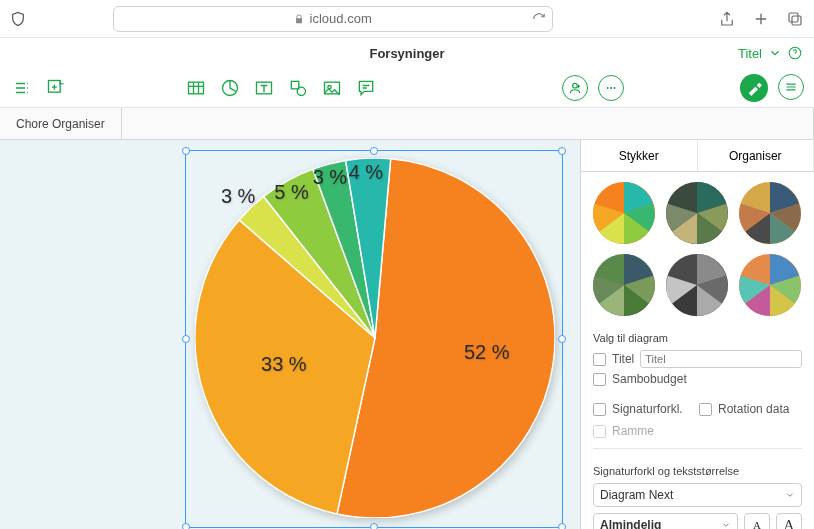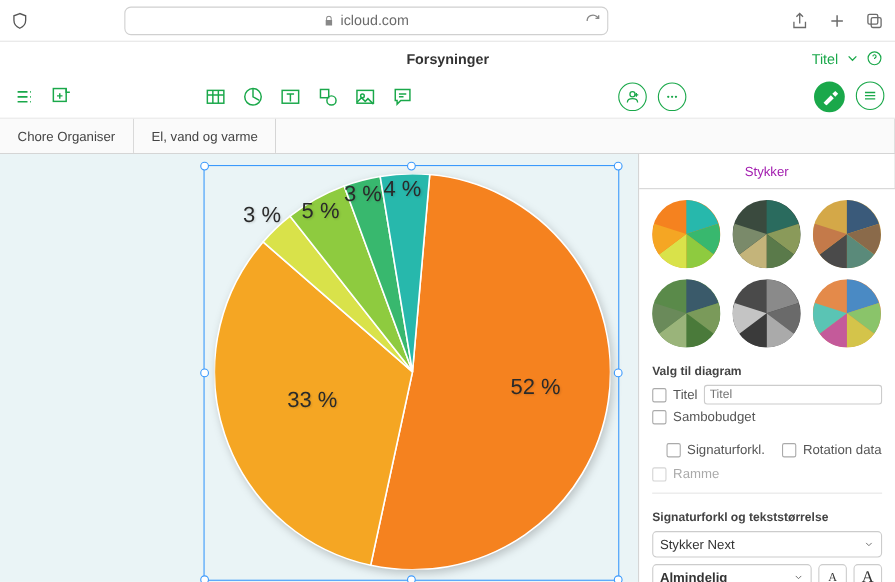--- a/index.html
+++ b/index.html
@@ -36,28 +36,28 @@
 .h-tl{left:-4px;top:-4px} .h-tr{right:-4px;top:-4px} .h-bl{left:-4px;bottom:-4px} .h-br{right:-4px;bottom:-4px}
 .h-t{left:calc(50% - 4px);top:-4px} .h-b{left:calc(50% - 4px);bottom:-4px}
 .h-l{left:-4px;top:calc(50% - 4px)} .h-r{right:-4px;top:calc(50% - 4px)}
 
 .pie-wrap { position:absolute; left:195px; top:18px; width:360px; height:360px;}
 .pie-wrap svg { width:100%; height:100%; filter: drop-shadow(2px 3px 4px rgba(0,0,0,0.2));}
 .slice-label { position:absolute; font-size:20px; font-weight:500; color:#2a2a2a; white-space:nowrap; text-shadow: 1px 1px 2px rgba(0,0,0,0.15);}
 
 .inspector { width:234px; border-left:1px solid #d5d5d5; background:#fff; display:flex; flex-direction:column;}
 .insp-tabs { display:flex; height:32px; border-bottom:1px solid #d5d5d5;}
-.insp-tab { flex:1; display:flex; align-items:center; justify-content:center; font-size:12px; color:#a21caf; cursor:pointer; border-right:1px solid #e5e5e5;}
+.insp-tab { flex:1; display:flex; align-items:center; justify-content:center; font-size:12px; color:#000000; cursor:pointer; border-right:1px solid #e5e5e5;}
 .insp-tab.active { color:#222; background:#fff; border-bottom:2px solid #555;}
 .insp-body { padding:10px 12px; overflow:auto; flex:1;}
 .styles-grid { display:grid; grid-template-columns:repeat(3,1fr); gap:10px; margin-bottom:14px;}
 .style-thumb { width:62px; height:62px; border-radius:3px; cursor:pointer;}
-.section-label { font-size:11px; color:#444; font-weight:700; margin:16px 0 6px;}
+.section-label { font-size:11px; color:#444; font-weight:400; margin:16px 0 6px;}
 .opt-row { display:flex; align-items:center; gap:6px; margin:4px 0; font-size:12px; color:#555;}
-.opt-row.half { display:inline-flex; width:49%;justify-content:flex-end;}
+.opt-row.half { display:inline-flex; width:49%;}
 .chk { width:13px; height:13px; border:1px solid #aaa; border-radius:2px; flex-shrink:0; cursor:pointer;}
 .txt-input { flex:1; border:1px solid #ccc; border-radius:3px; padding:2px 4px; font-size:11px; color:#999;}
 .divider { height:1px; background:#e5e5e5; margin:10px 0;}
 .select { border:1px solid #ccc; border-radius:4px; padding:4px 6px; font-size:12px; display:flex; align-items:center; justify-content:space-between; cursor:pointer; background:#fff;}
 .select-row { display:flex; gap:6px; margin-top:6px;}
 .select-row .select { flex:1;font-weight:bold;}
 .size-btn { width:26px; height:24px; border:1px solid #ccc; border-radius:4px; display:flex; align-items:center; justify-content:center; cursor:pointer; font-family:serif;}
 .chev { width:10px; height:10px; }
 svg { display:block; }
 </style>
@@ -195,21 +195,20 @@
     <span class="tb-btn round">
         <svg width="14" height="14" viewBox="0 0 24 24" fill="none" stroke="#1aa84a" stroke-width="2">
           <path d="M4 7h16M4 12h16M4 17h16"></path>
         </svg>
       </span>
   </div>
 </div>
 
 <div class="tabs-row">
   <div class="sheet-tab">Chore Organiser</div>
-  <div class="sheet-tab">El, vand og varme</div>
   <div class="sheet-tab plus"></div>
 </div>
 
 <div class="main">
   <div class="canvas">
     <div class="pie-wrap">
       <svg viewBox="0 0 100 100" id="pie-svg">
           <path d="M50 50 L54.35778713738291 0.19026509541271963 A50 50 0 1 1 39.433760177230546 98.8707947143048 Z" fill="#f5821f" stroke="#fff" stroke-width="0.4"></path>
           <path d="M50 50 L39.433760177230546 98.8707947143048 A50 50 0 0 1 12.26452098886142 17.197048550474612 Z" fill="#f5a623" stroke="#fff" stroke-width="0.4"></path>
           <path d="M50 50 L12.26452098886142 17.197048550474612 A50 50 0 0 1 19.07958023212231 10.707155341229893 Z" fill="#d9e24a" stroke="#fff" stroke-width="0.4"></path>
@@ -234,20 +233,21 @@
       <div class="handle h-r"></div>
       <div class="handle h-bl"></div>
       <div class="handle h-b"></div>
       <div class="handle h-br"></div>
     </div>
   </div>
 
   <div class="inspector">
     <div class="insp-tabs">
       <div class="insp-tab">Stykker</div>
+      <div class="insp-tab">Organiser</div>
     </div>
     <div class="insp-body">
       <div class="styles-grid">
         <svg class="style-thumb" viewBox="0 0 10 10">
             <circle cx="5" cy="5" r="5" fill="#f5821f"></circle>
             <path d="M5 5L5 0A5 5 0 0 1 9.7 3.5z" fill="#27b8ac"></path>
             <path d="M5 5L9.7 3.5A5 5 0 0 1 9 8z" fill="#38b86e"></path>
             <path d="M5 5L9 8A5 5 0 0 1 5 10z" fill="#8ecb3f"></path>
             <path d="M5 5L5 10A5 5 0 0 1 1 8z" fill="#d9e24a"></path>
             <path d="M5 5L1 8A5 5 0 0 1 0.3 3.5z" fill="#f5a623"></path>
@@ -316,21 +316,21 @@
         </div>
       </div>
       <div class="opt-row" style="opacity:0.5">
         <span class="chk"></span>
         <span>Ramme</span>
       </div>
 
       <div class="divider"></div>
       <div class="section-label">Signaturforkl og tekststørrelse</div>
       <div class="select">
-        <span>Stykker Next</span>
+        <span>Diagram Next</span>
         <svg class="chev" viewBox="0 0 24 24" fill="none" stroke="#666" stroke-width="2">
             <path d="M6 9l6 6 6-6"></path>
           </svg>
       </div>
       <div class="select-row">
         <div class="select">
           <span>Almindelig</span>
           <svg class="chev" viewBox="0 0 24 24" fill="none" stroke="#666" stroke-width="2">
               <path d="M6 9l6 6 6-6"></path>
             </svg>

